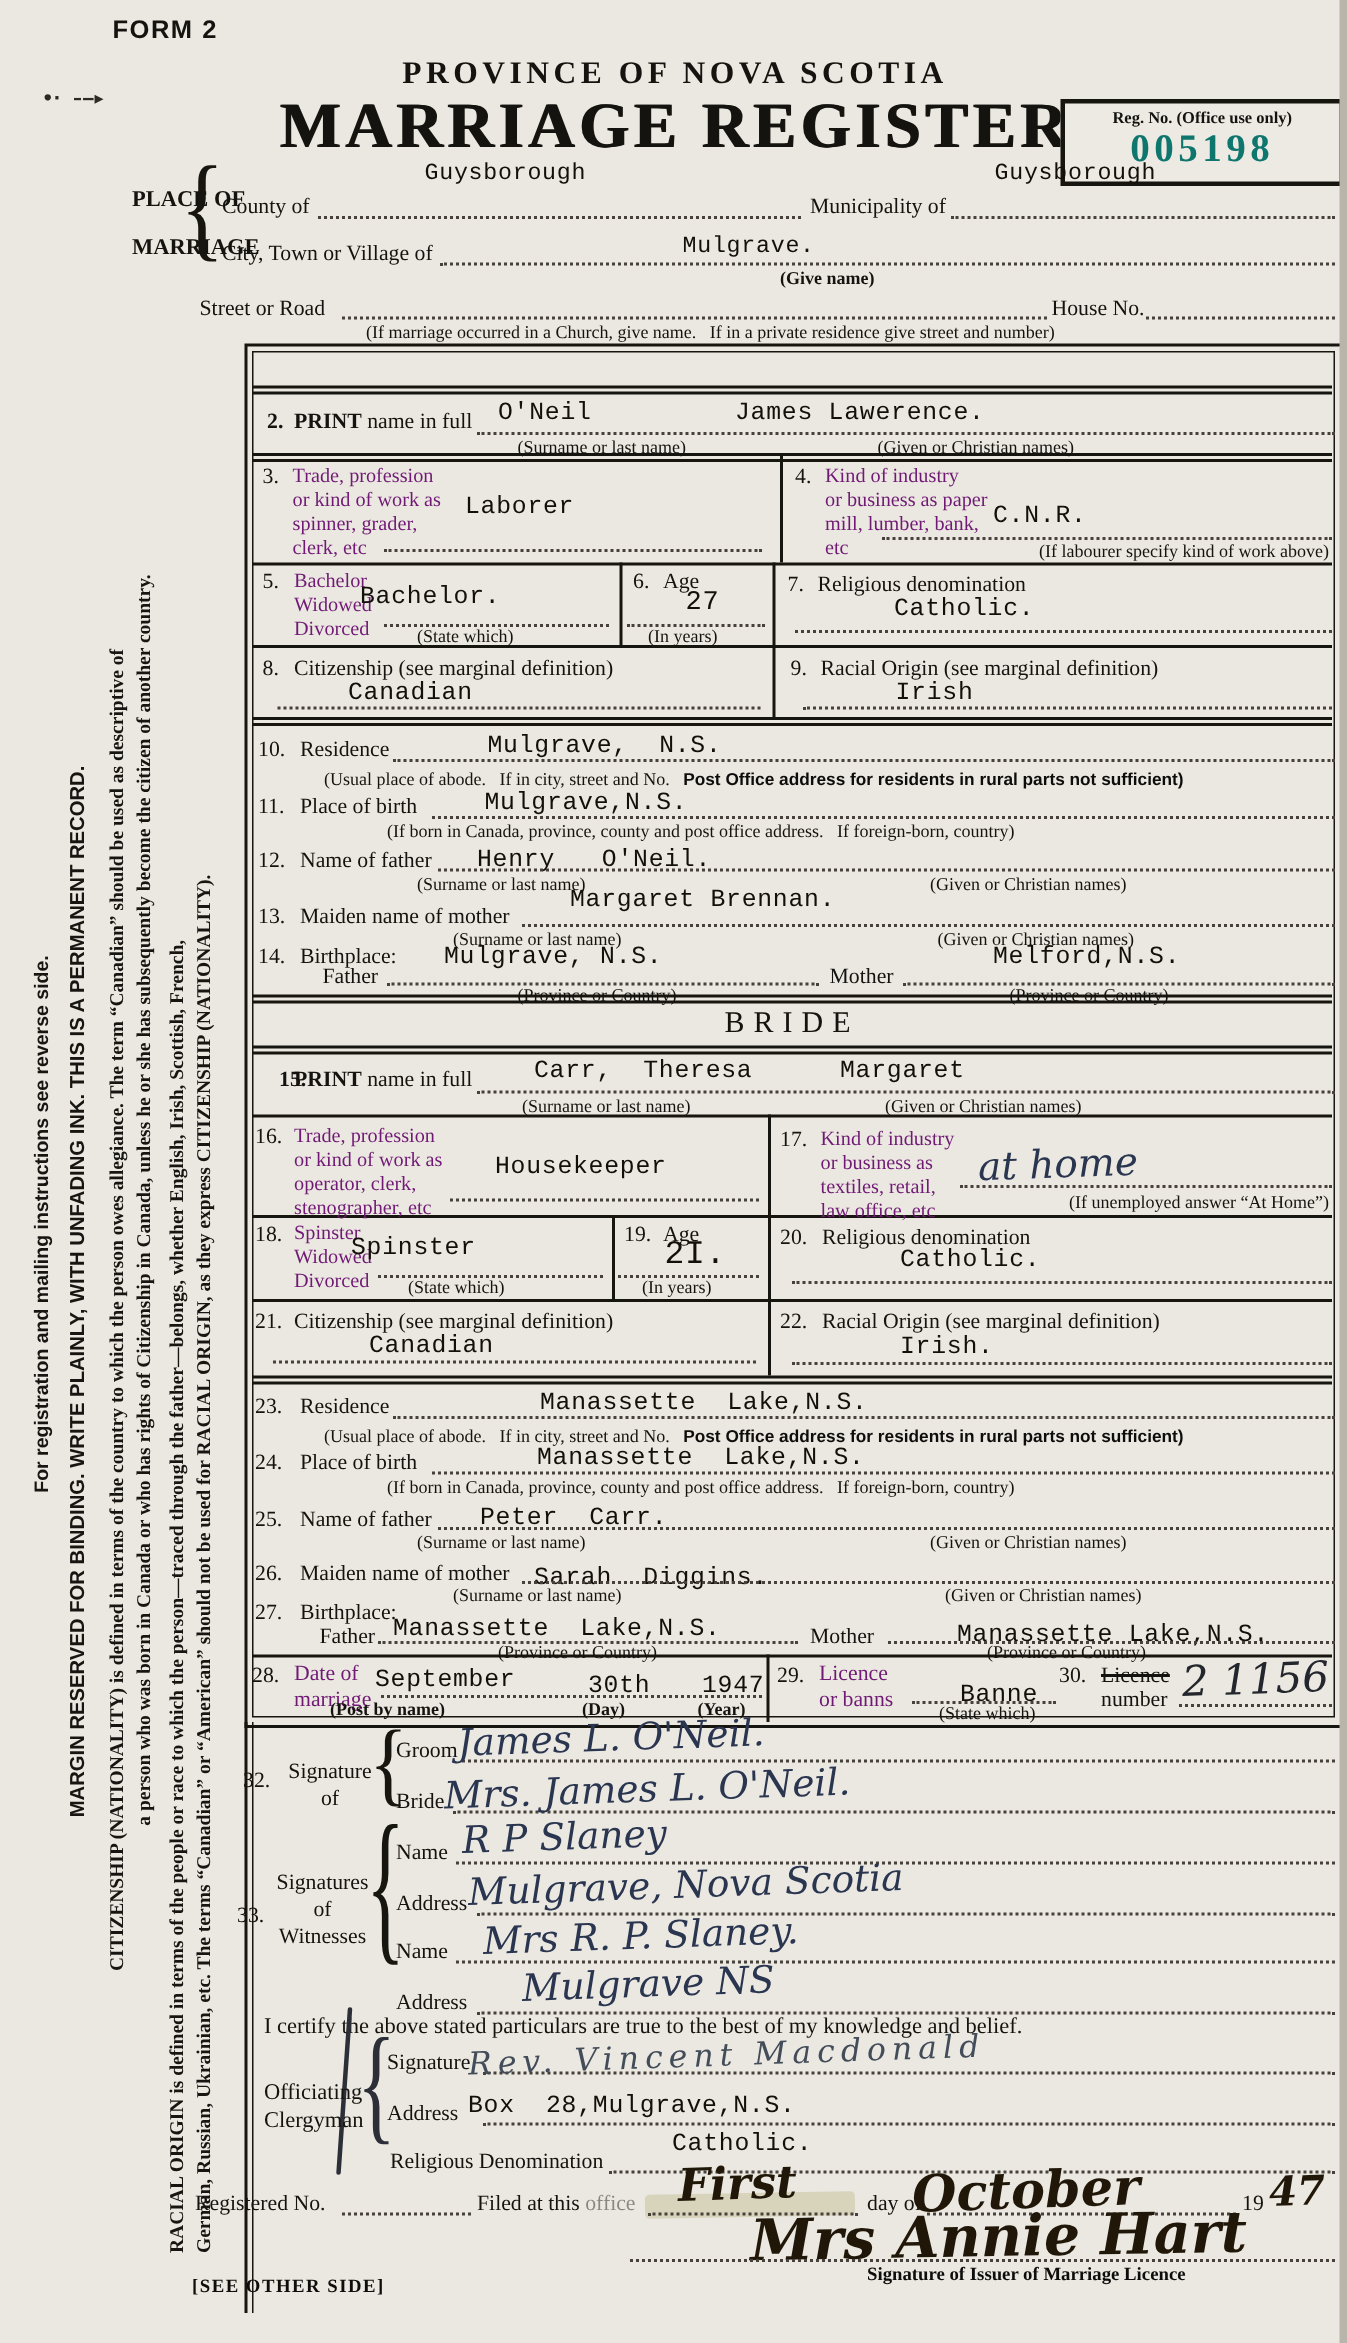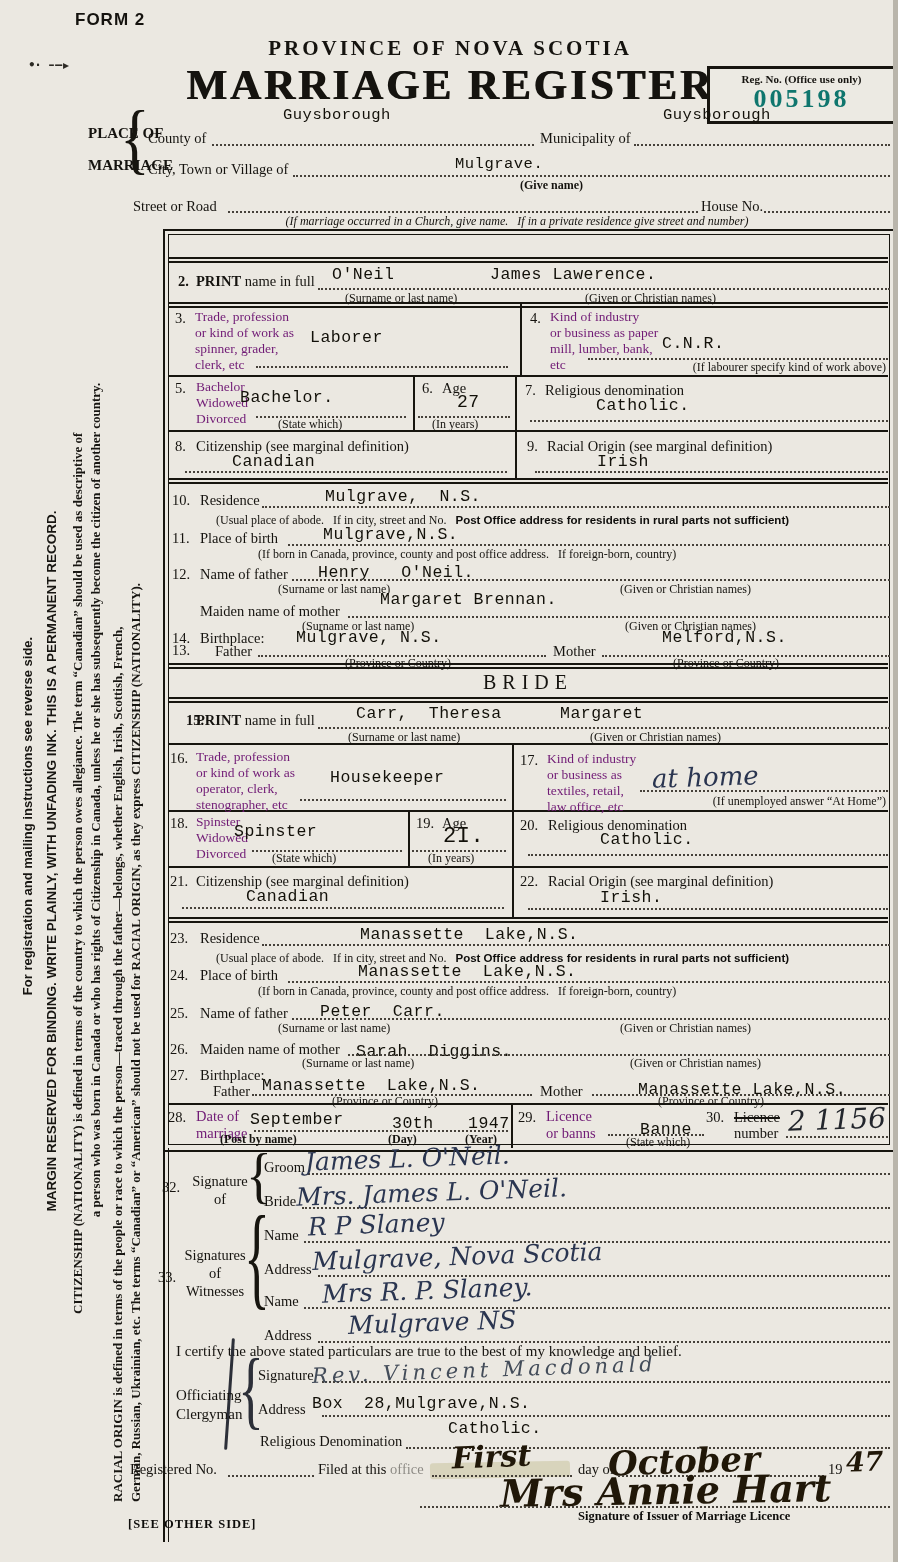--- a/index.html
+++ b/index.html
@@ -50,21 +50,21 @@
   <div class="abs lbl" style="left:540px;top:129px;">Municipality of</div>
   <div class="abs dot" style="left:634px;top:144px;width:256px;"></div>
   <div class="abs lbl" style="left:148px;top:160px;">City, Town or Village of</div>
   <div class="abs typed" style="left:455px;top:155px;">Mulgrave.</div>
   <div class="abs dot" style="left:293px;top:175px;width:597px;"></div>
   <div class="abs sub" style="left:520px;top:179px;font-weight:bold;">(Give name)</div>
   <div class="abs lbl" style="left:133px;top:197px;">Street or Road</div>
   <div class="abs dot" style="left:228px;top:211px;width:470px;"></div>
   <div class="abs lbl" style="left:701px;top:197px;">House No.</div>
   <div class="abs dot" style="left:764px;top:211px;width:126px;"></div>
-  <div class="abs sub" style="left:232px;top:215px;width:570px;text-align:center;font-style:italic;">(If marriage occurred in a Church, give name.   If in a private residence give street and number)</div>
+  <div class="abs sub" style="left:244px;top:215px;width:570px;">(If marriage occurred in a Church, give name.   If in a private residence give street and number)</div>
 
   <div class="abs" style="left:163px;top:229px;width:730px;height:919px;border:2px solid #17150f;"></div>
   <div class="abs" style="left:168px;top:234px;width:720px;height:909px;border:1px solid #17150f;"></div>
   <div class="abs vl" style="left:163px;top:1148px;height:394px;"></div>
   <div class="abs vl" style="left:168px;top:1148px;height:394px;width:1px;"></div>
 
   <div class="abs hl2" style="left:168px;top:257px;width:720px;"></div>
   <div class="abs hl2" style="left:168px;top:302px;width:720px;"></div>
   <div class="abs hl" style="left:168px;top:375px;width:720px;"></div>
   <div class="abs hl" style="left:168px;top:430px;width:720px;"></div>
@@ -148,21 +148,21 @@
   <div class="abs sub" style="left:258px;top:548px;">(If born in Canada, province, county and post office address.   If foreign-born, country)</div>
 
   <div class="abs lbl" style="left:172px;top:565px;">12.</div>
   <div class="abs lbl" style="left:200px;top:565px;">Name of father</div>
   <div class="abs typed" style="left:318px;top:563px;font-size:16.5px;">Henry   O'Neil.</div>
   <div class="abs dot" style="left:292px;top:579px;width:598px;"></div>
   <div class="abs sub" style="left:278px;top:583px;">(Surname or last name)</div>
   <div class="abs sub" style="left:620px;top:583px;">(Given or Christian names)</div>
 
   <div class="abs typed" style="left:380px;top:590px;font-size:16.5px;">Margaret Brennan.</div>
-  <div class="abs lbl" style="left:172px;top:602px;margin-top:39px;">13.</div>
+  <div class="abs lbl" style="left:172px;top:602px;">13.</div>
   <div class="abs lbl" style="left:200px;top:602px;">Maiden name of mother</div>
   <div class="abs dot" style="left:348px;top:616px;width:542px;"></div>
   <div class="abs sub" style="left:302px;top:620px;">(Surname or last name)</div>
   <div class="abs sub" style="left:625px;top:620px;">(Given or Christian names)</div>
 
   <div class="abs lbl" style="left:172px;top:629px;">14.</div>
   <div class="abs lbl" style="left:200px;top:629px;">Birthplace:</div>
   <div class="abs lbl" style="left:215px;top:642px;">Father</div>
   <div class="abs typed" style="left:296px;top:628px;font-size:16.5px;">Mulgrave, N.S.</div>
   <div class="abs lbl" style="left:553px;top:642px;">Mother</div>

